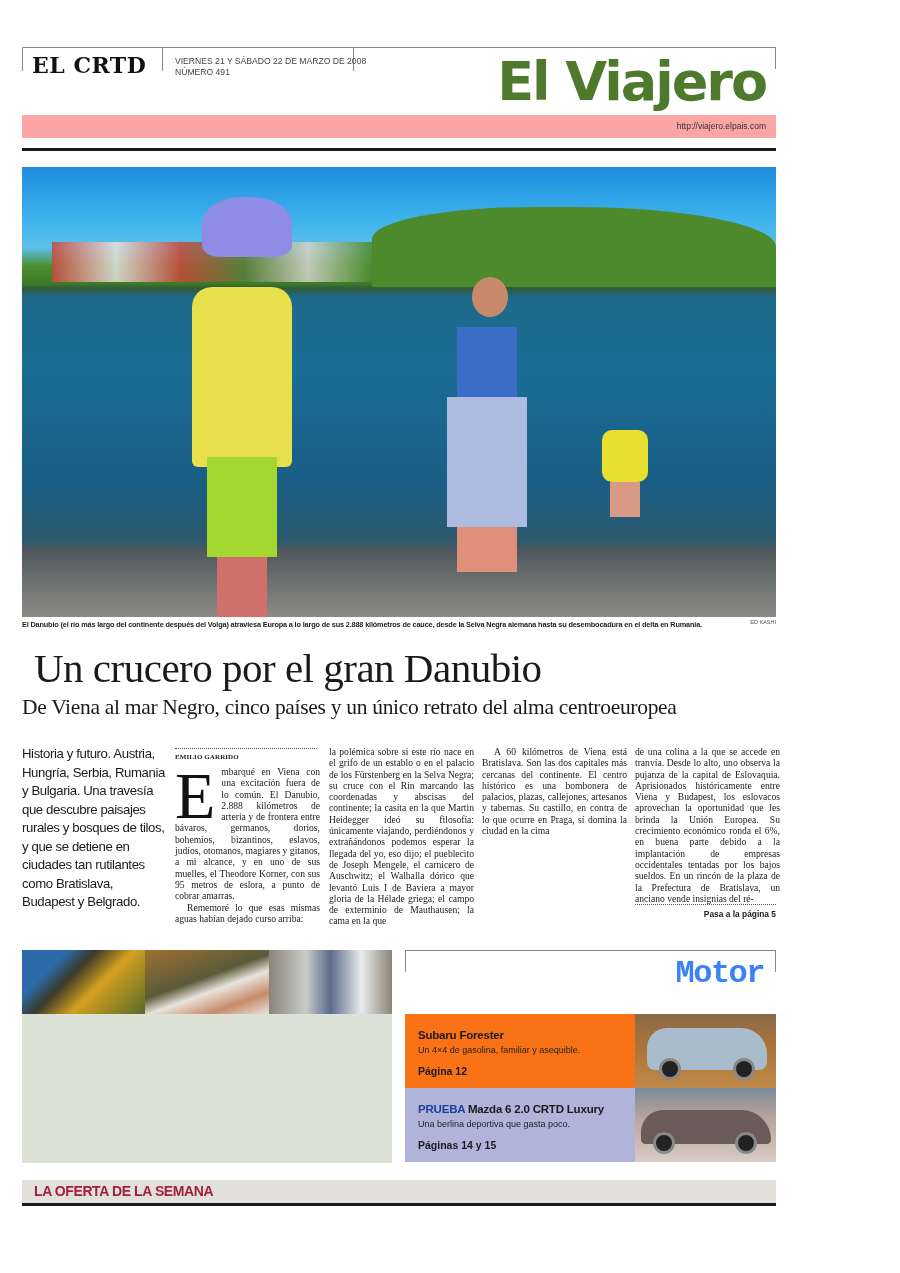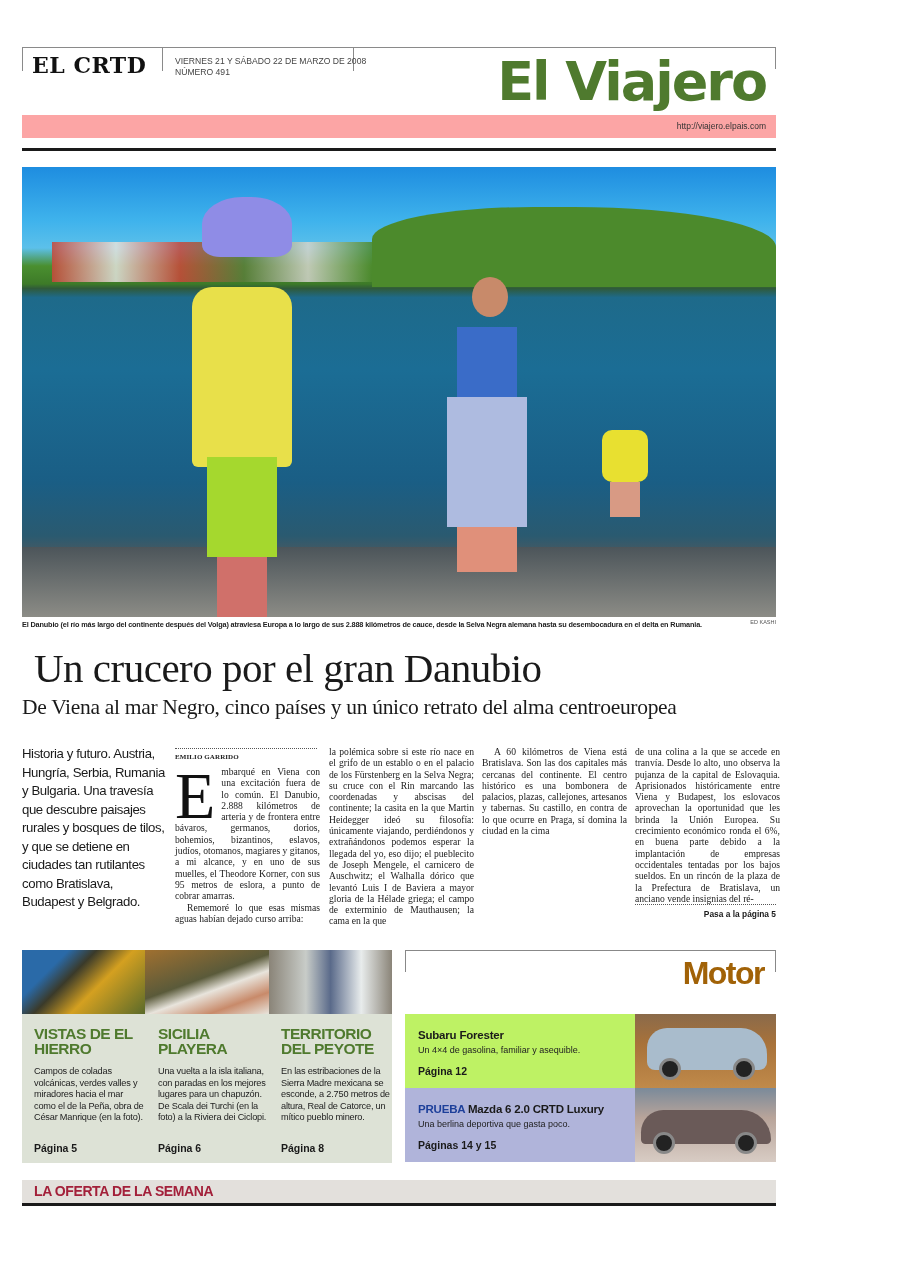--- a/index.html
+++ b/index.html
@@ -57,21 +57,21 @@
   .promo-top .img { flex:1; height:64px; }
   .promo-panel { position:absolute; left:22px; top:1014px; width:370px; height:149px; background:#dde2d6; }
   .pcol { position:absolute; top:12px; width:112px; }
   .pcol .t { font-family:"Liberation Sans",sans-serif; font-weight:bold; font-size:15.5px; line-height:15px; letter-spacing:-0.5px; color:#4f7a2e; text-transform:uppercase; }
   .pcol .d { margin-top:10px; font-family:"Liberation Sans",sans-serif; font-size:9.2px; line-height:11.5px; letter-spacing:-0.2px; color:#222; }
   .pcol .p { position:absolute; top:116px; font-family:"Liberation Sans",sans-serif; font-weight:bold; font-size:10.5px; color:#1a1a1a; white-space:nowrap; }
 
   .motor-frame-t { position:absolute; left:405px; top:950px; width:371px; height:1px; background:#888; }
   .motor-frame-l { position:absolute; left:405px; top:950px; width:1px; height:22px; background:#888; }
   .motor-frame-r { position:absolute; left:775px; top:950px; width:1px; height:22px; background:#888; }
-  .motor-title { position:absolute; right:136px; top:955px; font-family:Liberation Sans, sans-serif; font-weight:bold; font-size:32px; letter-spacing:-1.5px; color:#a16207; }
+  .motor-title { position:absolute; right:136px; top:955px; font-family:Liberation Mono, monospace; font-weight:bold; font-size:32px; letter-spacing:-1.5px; color:#3b82f6; }
   .motor-row { position:absolute; left:405px; width:230px; height:74px; }
   .motor-row .name { position:absolute; left:13px; top:15px; font-family:"Liberation Sans",sans-serif; font-weight:bold; font-size:11.5px; letter-spacing:-0.2px; color:#1a1a1a; white-space:nowrap; }
   .motor-row .name .tag { color:#1d3f9a;margin-top:40px; }
   .motor-row .desc { position:absolute; left:13px; top:31px; font-family:"Liberation Sans",sans-serif; font-size:9px; color:#222; white-space:nowrap; }
   .motor-row .pg { position:absolute; left:13px; top:51px; font-family:"Liberation Sans",sans-serif; font-weight:bold; font-size:10.5px; color:#1a1a1a; white-space:nowrap; }
   .car { position:absolute; left:635px; width:141px; height:74px; overflow:hidden; }
   .car .body { position:absolute; border-radius:20px 26px 8px 8px; }
   .car .wheel { position:absolute; width:22px; height:22px; border-radius:50%; background:#222; border:3px solid #888; box-sizing:border-box; }
 
   
@@ -147,43 +147,28 @@
 </div>
 <div class="dotrule" style="left:635px;top:904px;width:141px;"></div>
 <div class="pasa">Pasa a la página 5</div>
 
 <div class="promo-top">
   <div class="img" style="background:linear-gradient(135deg,#2a6aa8 0%,#2a6aa8 25%,#3a3a2a 40%,#d4a020 60%,#5a6a2a 100%);"></div>
   <div class="img" style="background:linear-gradient(160deg,#a07030 0%,#5a5a3a 45%,#e8e4dc 60%,#c88a6a 80%,#e8e4dc 100%);"></div>
   <div class="img" style="background:linear-gradient(90deg,#8a8478 0%,#c8ccc8 30%,#5a6a8a 50%,#e8ecec 75%,#8a8478 100%);"></div>
 </div>
 <div class="promo-panel">
-  <div class="pcol" style="left:12px;">
-    <div class="t">VISTAS DE EL HIERRO</div>
-    <div class="d">Campos de coladas volcánicas, verdes valles y miradores hacia el mar como el de la Peña, obra de César Manrique (en la foto).</div>
-    <div class="p">Página 5</div>
-  </div>
-  <div class="pcol" style="left:136px;">
-    <div class="t">SICILIA PLAYERA</div>
-    <div class="d">Una vuelta a la isla italiana, con paradas en los mejores lugares para un chapuzón. De Scala dei Turchi (en la foto) a la Riviera dei Ciclopi.</div>
-    <div class="p">Página 6</div>
-  </div>
-  <div class="pcol" style="left:259px;">
-    <div class="t">TERRITORIO DEL PEYOTE</div>
-    <div class="d">En las estribaciones de la Sierra Madre mexicana se esconde, a 2.750 metros de altura, Real de Catorce, un mítico pueblo minero.</div>
-    <div class="p">Página 8</div>
-  </div>
 </div>
 
 <div class="motor-frame-t"></div>
 <div class="motor-frame-l"></div>
 <div class="motor-frame-r"></div>
 <div class="motor-title">Motor</div>
 
-<div class="motor-row" style="top:1014px;background:#bef264;">
+<div class="motor-row" style="top:1014px;background:#f97316;">
   <div class="name"><span class="tag"></span><span>Subaru Forester</span></div>
   <div class="desc">Un 4×4 de gasolina, familiar y asequible.</div>
   <div class="pg">Página 12</div>
 </div>
 <div class="car" style="top:1014px;background:linear-gradient(180deg,#8a6a4a 0%,#a8723a 40%,#c08a4a 100%);">
   <div class="body" style="left:12px;top:14px;width:120px;height:42px;background:#a9bccc;"></div>
   <div class="wheel" style="left:24px;top:44px;"></div>
   <div class="wheel" style="left:98px;top:44px;"></div>
 </div>
 

